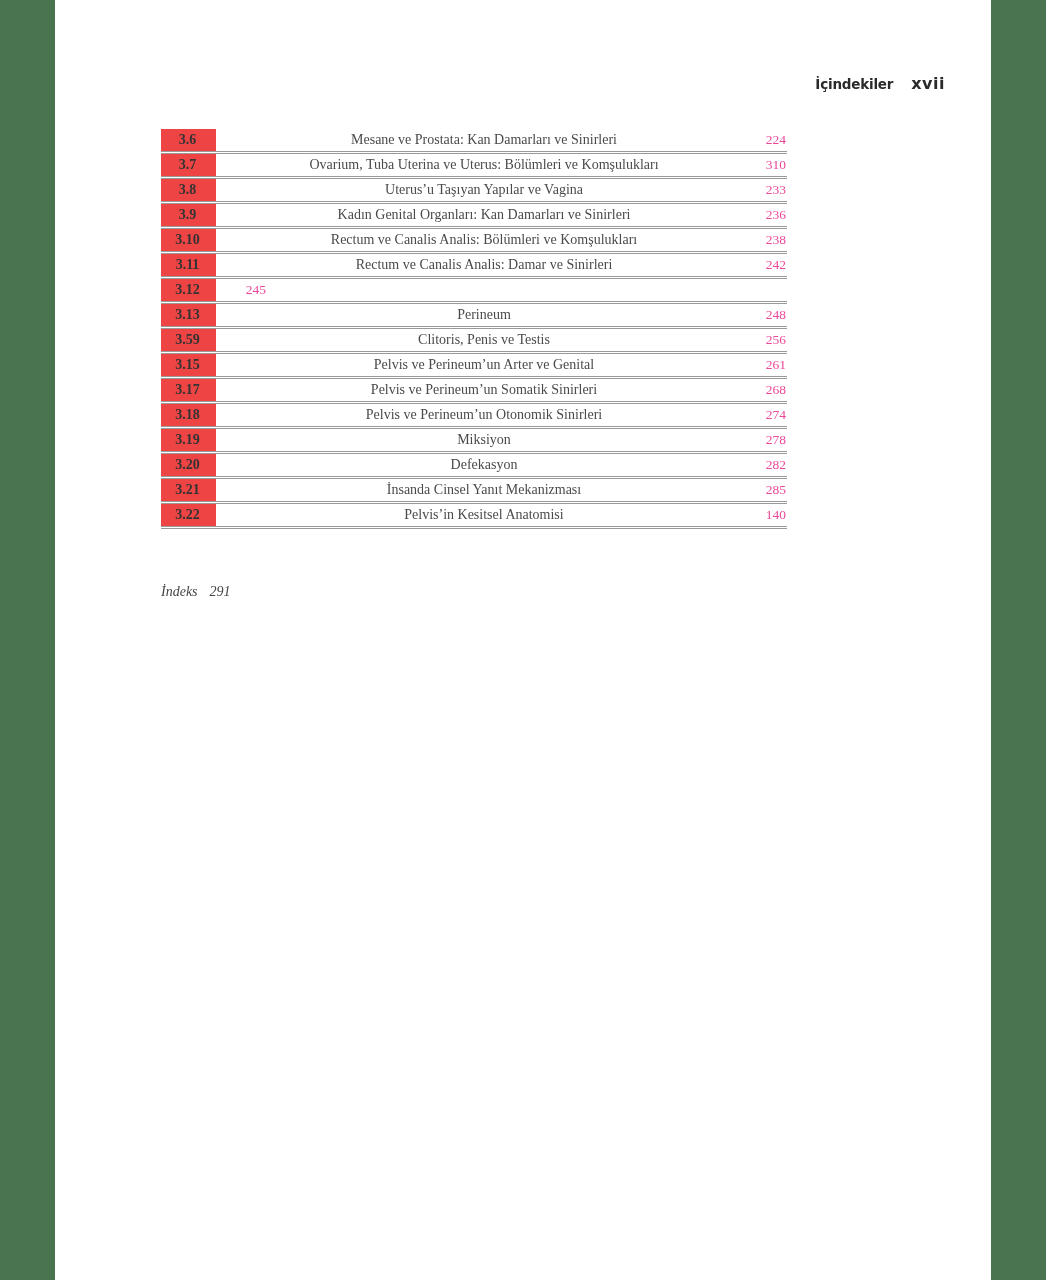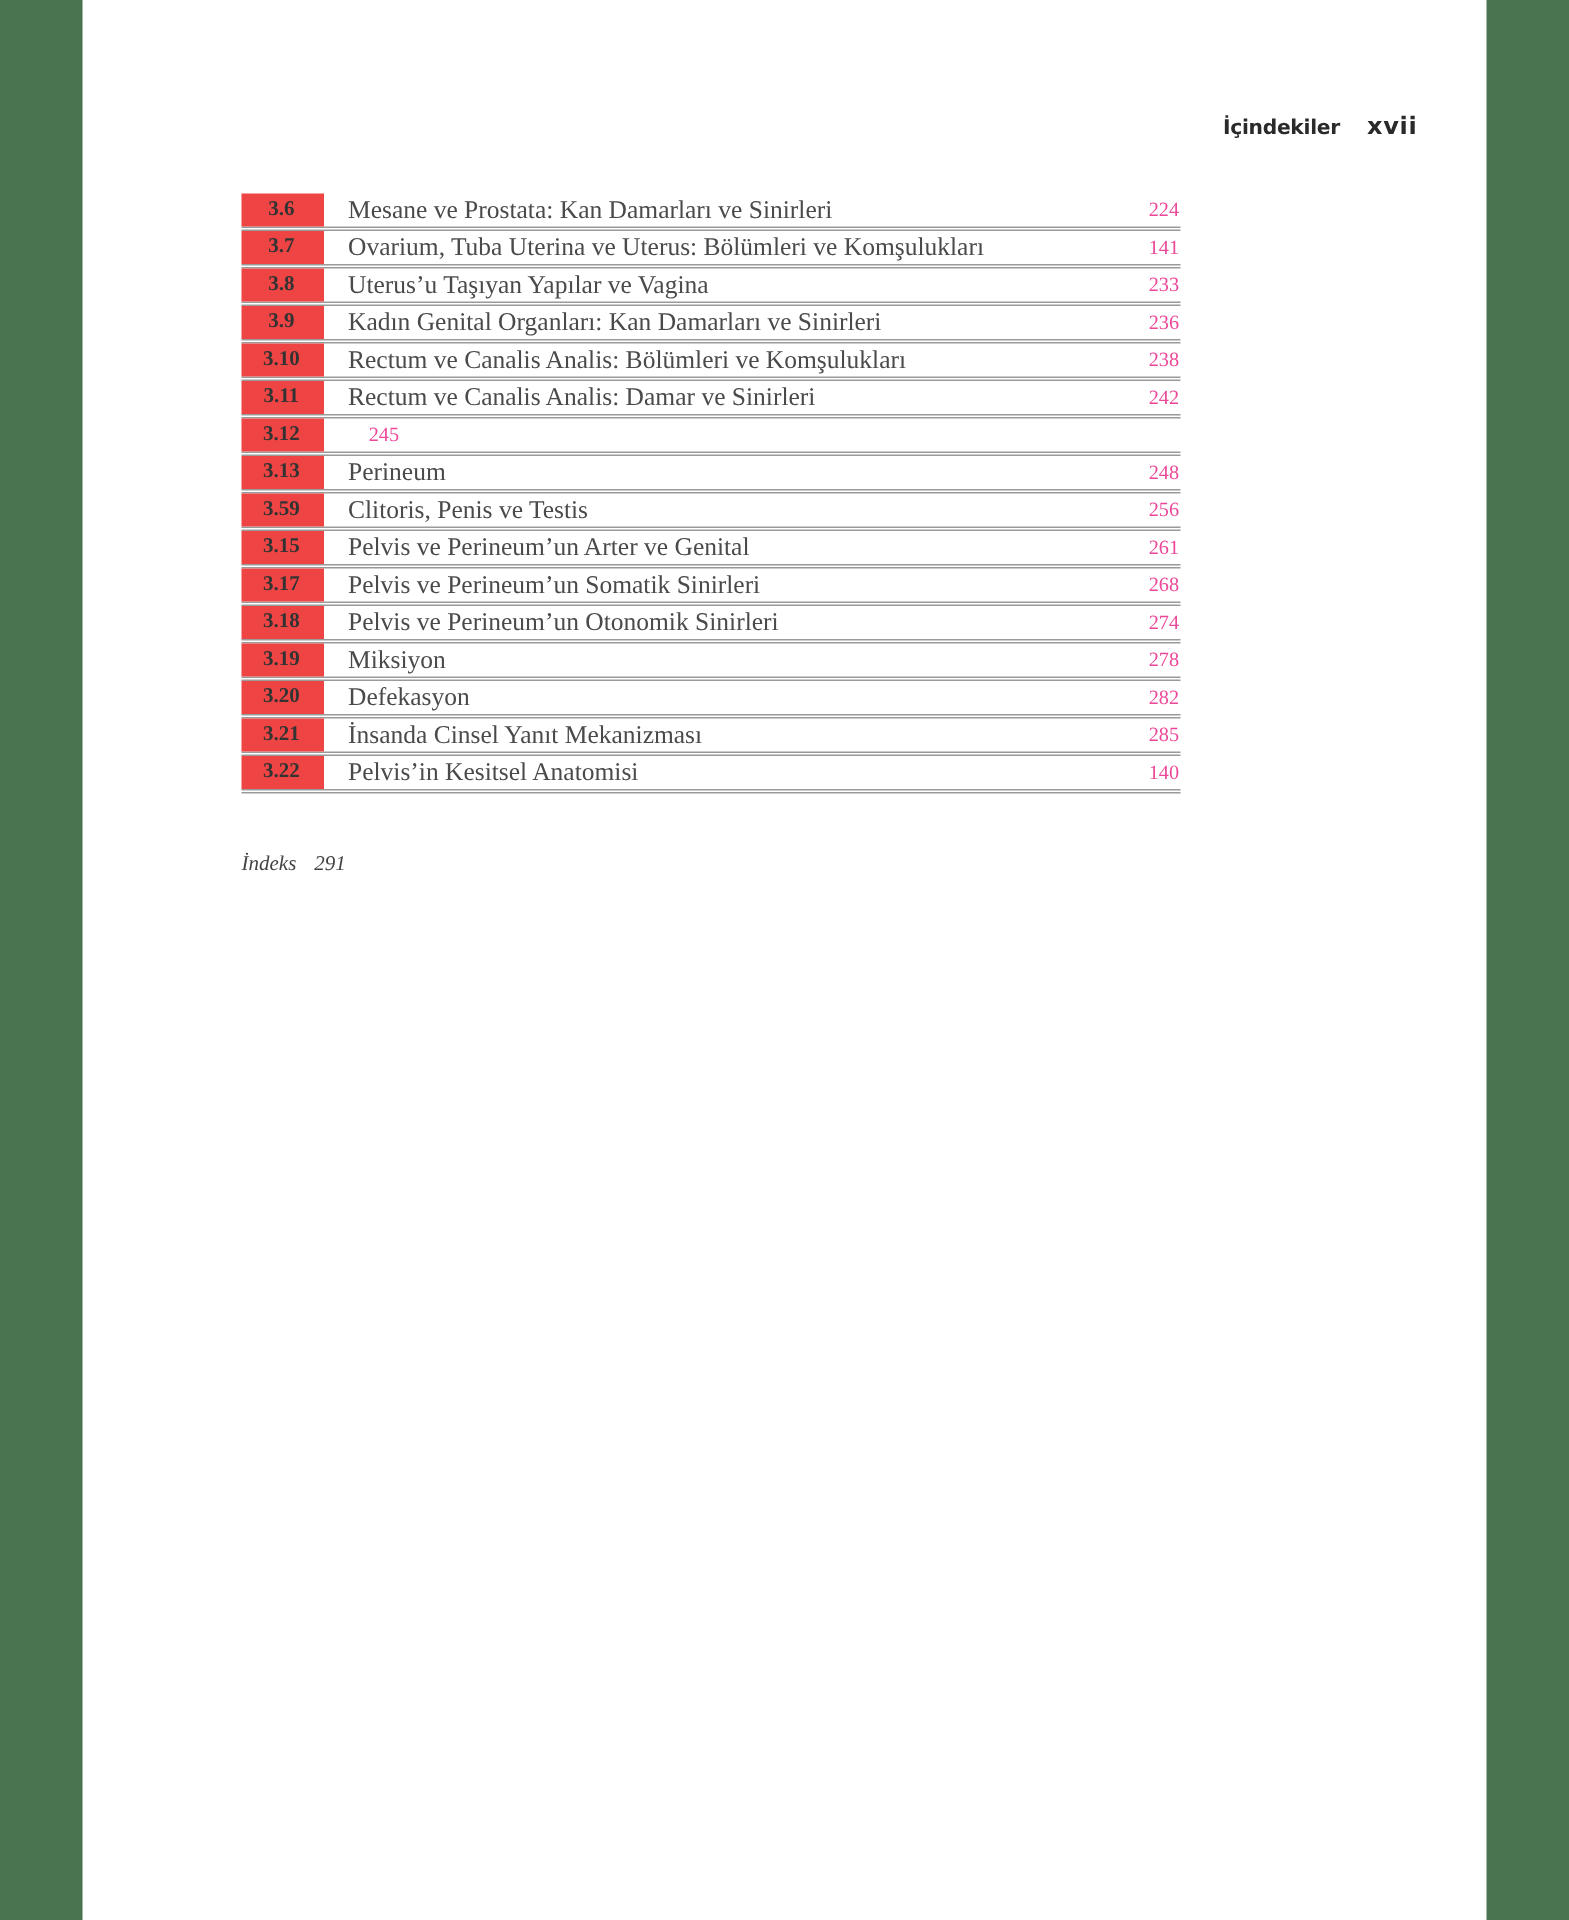--- a/index.html
+++ b/index.html
@@ -45,33 +45,34 @@
     display: flex; align-items: center; justify-content: center;
     font-weight: bold;
     font-size: 14px;
     color: #333;
     padding-right: 2px;
     box-sizing: border-box;
   }
   .toc-row .label {
     flex: 1;
     padding-left: 16px;
-    font-size: 17px;
+    font-size: 14px;
     color: #4a4a4a;
     white-space: nowrap;
+    text-align: center;
   }
   .toc-row .page-ref {
     width: 50px; text-align: right;
     font-size: 13.5px;
     color: #ec4899;
     padding-right: 1px;
   }
   .index-line {
     position: absolute;
-    left: 106px; top: 569px;
+    left: 106px; top: 584px;
     font-style: italic;
     font-size: 14px;
     color: #444;
     display: flex; gap: 12px;
   }
 </style>
 </head>
 <body>
 
 <div class="page">
@@ -82,21 +83,21 @@
 
   <div class="toc">
     <div class="toc-row">
       <span class="num">3.6</span>
       <span class="label">Mesane ve Prostata: Kan Damarları ve Sinirleri</span>
       <span class="page-ref">224</span>
     </div>
     <div class="toc-row">
       <span class="num">3.7</span>
       <span class="label">Ovarium, Tuba Uterina ve Uterus: Bölümleri ve Komşulukları</span>
-      <span class="page-ref">141</span>
+      <span class="page-ref">310</span>
     </div>
     <div class="toc-row">
       <span class="num">3.8</span>
       <span class="label">Uterus’u Taşıyan Yapılar ve Vagina</span>
       <span class="page-ref">233</span>
     </div>
     <div class="toc-row">
       <span class="num">3.9</span>
       <span class="label">Kadın Genital Organları: Kan Damarları ve Sinirleri</span>
       <span class="page-ref">236</span>

